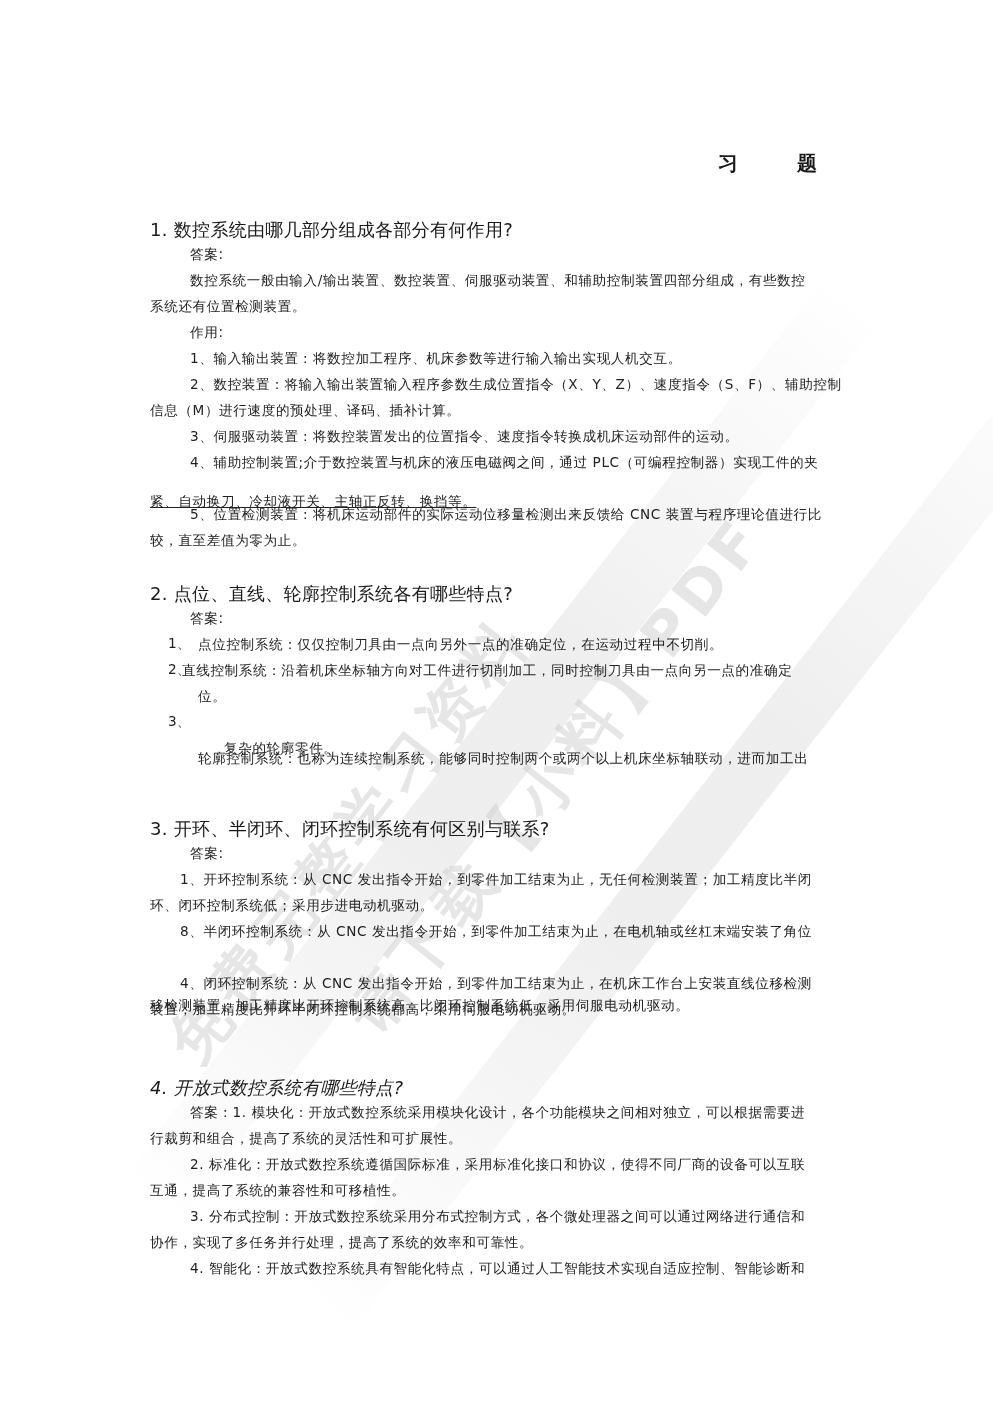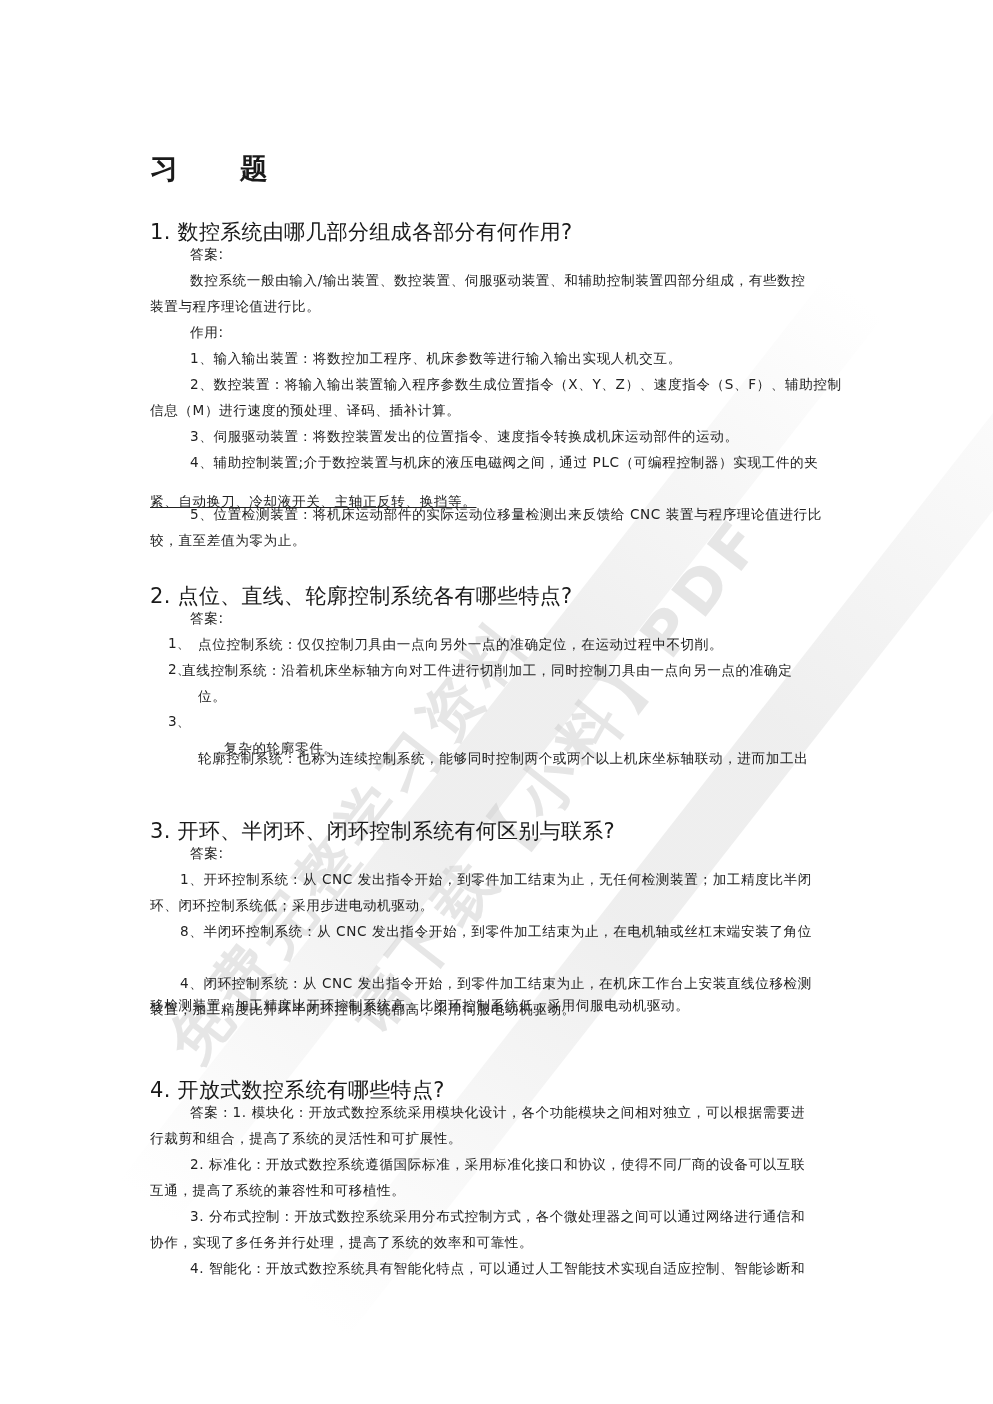--- a/index.html
+++ b/index.html
@@ -4,43 +4,43 @@
 <style>
   html, body { margin: 0; padding: 0; background: #ffffff; }
   body { width: 993px; height: 1404px; position: relative; overflow: hidden;
          font-family: "DejaVu Serif", "Liberation Serif", serif; color: #1a1a1a; }
   .watermark-layer { position: absolute; left: 0; top: 0; width: 993px; height: 1404px; pointer-events: none; overflow: hidden; }
   .wm-band { position: absolute; background: linear-gradient(90deg, rgba(225,225,225,0) 0%, rgba(225,225,225,0.55) 40%, rgba(225,225,225,0.55) 60%, rgba(225,225,225,0) 100%);
              transform-origin: 0 0; }
   .wm-text { position: absolute; font-family: "DejaVu Sans", sans-serif; font-weight: bold; color: rgba(200,200,200,0.45);
              font-size: 60px; letter-spacing: 8px; white-space: nowrap; transform-origin: 0 0; }
   .page { position: absolute; left: 150px; top: 0; width: 693px; }
-  .title { position: absolute; left: 0; width: 693px; top: 150px; text-align: left; font-size: 28px; font-weight: bold;
+  .title { position: absolute; left: 0; width: 693px; top: 150px; text-align: right; font-size: 20px; font-weight: bold;
            font-family: "DejaVu Sans", sans-serif; letter-spacing: 26px; }
-  .q { position: absolute; left: 0; font-size: 21px; font-family: "DejaVu Sans", sans-serif; letter-spacing: 0.3px; }
+  .q { position: absolute; left: 0; font-size: 18px; font-family: "DejaVu Sans", sans-serif; letter-spacing: 0.3px; }
   .line { position: absolute; font-size: 13.6px; line-height: 18px; white-space: nowrap; font-family: "DejaVu Sans", sans-serif; letter-spacing: 0.6px; color: #222; }
   .num { position: absolute; font-size: 13.6px; font-family: "DejaVu Sans", sans-serif; color: #222; }
 </style>
 </head>
 <body>
 
 <div class="watermark-layer">
   <div class="wm-band" style="left:120px; top:1180px; width:1150px; height:70px; transform: rotate(-52deg);"></div>
   <div class="wm-band" style="left:300px; top:1300px; width:1250px; height:60px; transform: rotate(-52deg);"></div>
   <div class="wm-text" style="left:150px; top:1030px; transform: rotate(-52deg);">免费完整学习资料</div>
   <div class="wm-text" style="left:330px; top:1000px; transform: rotate(-52deg);">请下载【小料】PDF</div>
 </div>
 
 <div class="page">
   <div class="title">习 题</div>
 
   <div class="q" style="top:218px;">1. 数控系统由哪几部分组成各部分有何作用?</div>
   <div class="line" style="left:40px; top:245px;">答案:</div>
   <div class="line" style="left:40px; top:271px;">数控系统一般由输入/输出装置、数控装置、伺服驱动装置、和辅助控制装置四部分组成，有些数控</div>
-  <div class="line" style="left:0px; top:297px;">装置与程序理论值进行比。</div>
+  <div class="line" style="left:0px; top:297px;">系统还有位置检测装置。</div>
   <div class="line" style="left:40px; top:323px;">作用:</div>
   <div class="line" style="left:40px; top:349px;">1、输入输出装置：将数控加工程序、机床参数等进行输入输出实现人机交互。</div>
   <div class="line" style="left:40px; top:375px;">2、数控装置：将输入输出装置输入程序参数生成位置指令（X、Y、Z）、速度指令（S、F）、辅助控制</div>
   <div class="line" style="left:0px; top:401px;">信息（M）进行速度的预处理、译码、插补计算。</div>
   <div class="line" style="left:40px; top:427px;">3、伺服驱动装置：将数控装置发出的位置指令、速度指令转换成机床运动部件的运动。</div>
   <div class="line" style="left:40px; top:453px;">4、辅助控制装置;介于数控装置与机床的液压电磁阀之间，通过 PLC（可编程控制器）实现工件的夹</div>
   <div class="line" style="left:0px; top:492px;text-decoration:underline;">紧、自动换刀、冷却液开关、主轴正反转、换挡等。</div>
   <div class="line" style="left:40px; top:505px;">5、位置检测装置：将机床运动部件的实际运动位移量检测出来反馈给 CNC 装置与程序理论值进行比</div>
   <div class="line" style="left:0px; top:531px;">较，直至差值为零为止。</div>
 
@@ -57,21 +57,21 @@
 
   <div class="q" style="top:817px;">3. 开环、半闭环、闭环控制系统有何区别与联系?</div>
   <div class="line" style="left:40px; top:844px;">答案:</div>
   <div class="line" style="left:30px; top:870px;">1、开环控制系统：从 CNC 发出指令开始，到零件加工结束为止，无任何检测装置；加工精度比半闭</div>
   <div class="line" style="left:0px; top:896px;">环、闭环控制系统低；采用步进电动机驱动。</div>
   <div class="line" style="left:30px; top:922px;">8、半闭环控制系统：从 CNC 发出指令开始，到零件加工结束为止，在电机轴或丝杠末端安装了角位</div>
   <div class="line" style="left:0px; top:996px;text-align:center;">移检测装置；加工精度比开环控制系统高，比闭环控制系统低；采用伺服电动机驱动。</div>
   <div class="line" style="left:30px; top:974px;">4、闭环控制系统：从 CNC 发出指令开始，到零件加工结束为止，在机床工作台上安装直线位移检测</div>
   <div class="line" style="left:0px; top:1000px;">装置；加工精度比开环半闭环控制系统都高；采用伺服电动机驱动。</div>
 
-  <div class="q" style="top:1076px;">4. 开放式数控系统有哪些特点?</div>
+  <div class="q" style="top:1076px;font-style:italic;">4. 开放式数控系统有哪些特点?</div>
   <div class="line" style="left:40px; top:1103px;">答案：1. 模块化：开放式数控系统采用模块化设计，各个功能模块之间相对独立，可以根据需要进</div>
   <div class="line" style="left:0px; top:1129px;">行裁剪和组合，提高了系统的灵活性和可扩展性。</div>
   <div class="line" style="left:40px; top:1155px;">2. 标准化：开放式数控系统遵循国际标准，采用标准化接口和协议，使得不同厂商的设备可以互联</div>
   <div class="line" style="left:0px; top:1181px;">互通，提高了系统的兼容性和可移植性。</div>
   <div class="line" style="left:40px; top:1207px;">3. 分布式控制：开放式数控系统采用分布式控制方式，各个微处理器之间可以通过网络进行通信和</div>
   <div class="line" style="left:0px; top:1233px;">协作，实现了多任务并行处理，提高了系统的效率和可靠性。</div>
   <div class="line" style="left:40px; top:1259px;">4. 智能化：开放式数控系统具有智能化特点，可以通过人工智能技术实现自适应控制、智能诊断和</div>
 </div>
 
 </body></html>

